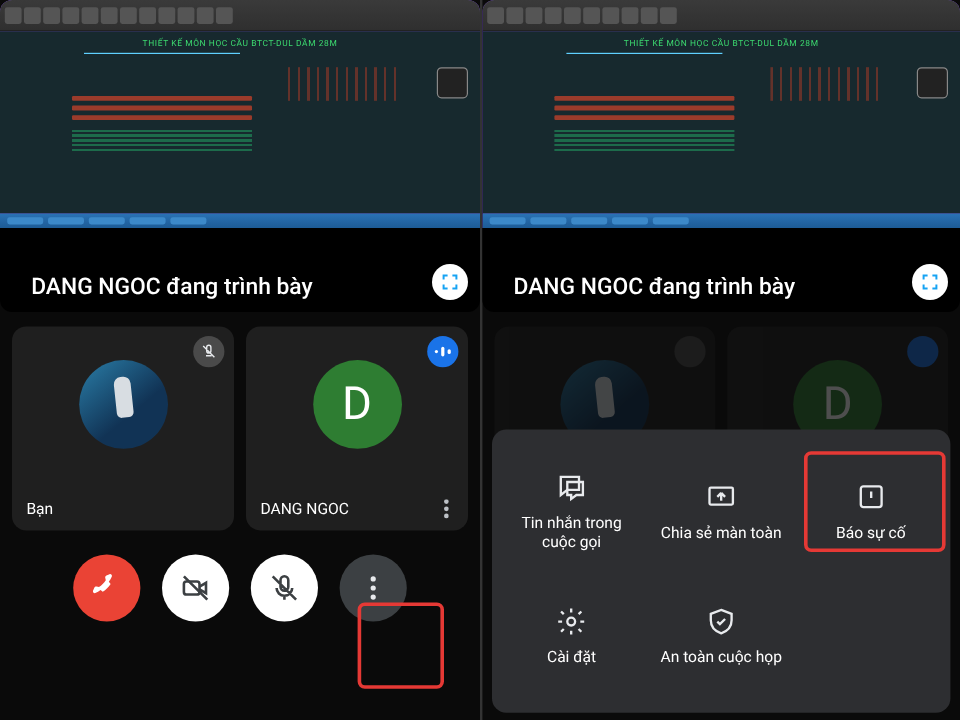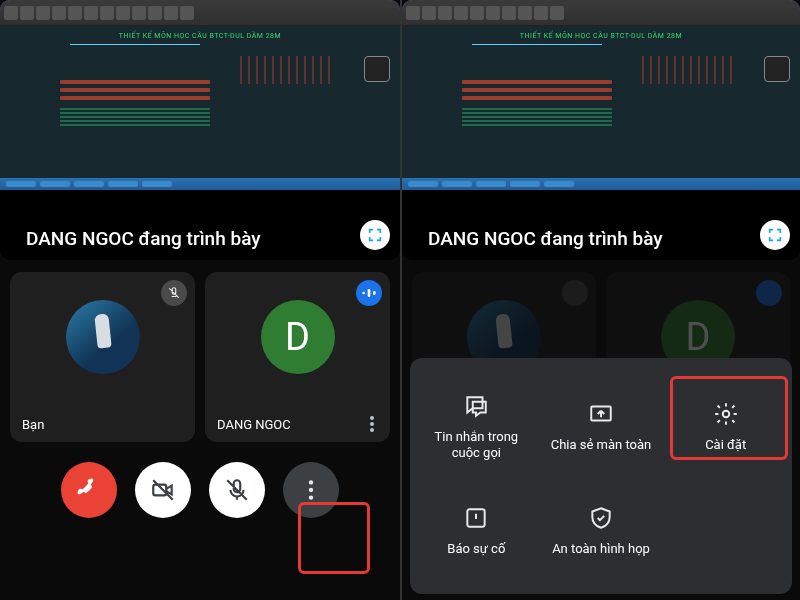--- a/index.html
+++ b/index.html
@@ -373,40 +373,40 @@
           <svg viewBox="0 0 24 24">
             <rect x="3" y="5" width="18" height="13" rx="1"></rect>
             <path d="M12 15V9m0 0l-3 3m3-3l3 3"></path>
           </svg>
         </div>
       <div>Chia sẻ màn toàn</div>
     </div>
     <div class="sheet-item">
       <div class="sicon">
           <svg viewBox="0 0 24 24">
-            <circle cx="12" cy="12" r="3"></circle>
-            <path d="M12 2v3M12 19v3M4.2 4.2l2.1 2.1M17.7 17.7l2.1 2.1M2 12h3M19 12h3M4.2 19.8l2.1-2.1M17.7 6.3l2.1-2.1"></path>
-          </svg>
-        </div>
-      <div>Cài đặt</div>
+            <rect x="4" y="4" width="16" height="16" rx="2"></rect>
+            <path d="M12 8v5M12 16h.01"></path>
+          </svg>
+        </div>
+      <div>Báo sự cố</div>
     </div>
     <div class="sheet-item">
       <div class="sicon">
           <svg viewBox="0 0 24 24">
-            <rect x="4" y="4" width="16" height="16" rx="2"></rect>
-            <path d="M12 8v5M12 16h.01"></path>
-          </svg>
-        </div>
-      <div>Báo sự cố</div>
+            <circle cx="12" cy="12" r="3"></circle>
+            <path d="M12 2v3M12 19v3M4.2 4.2l2.1 2.1M17.7 17.7l2.1 2.1M2 12h3M19 12h3M4.2 19.8l2.1-2.1M17.7 6.3l2.1-2.1"></path>
+          </svg>
+        </div>
+      <div>Cài đặt</div>
     </div>
     <div class="sheet-item">
       <div class="sicon">
           <svg viewBox="0 0 24 24">
             <path d="M12 3l8 3v5c0 5-3.5 8.5-8 10-4.5-1.5-8-5-8-10V6l8-3z"></path>
             <path d="M9 12l2 2 4-4"></path>
           </svg>
         </div>
-      <div>An toàn hình họp</div>
+      <div>An toàn cuộc họp</div>
     </div>
   </div>
 
   <div class="redbox" style="left:268px; top:376px; width:118px; height:84px;"></div>
 </div>
 
 </body></html>

